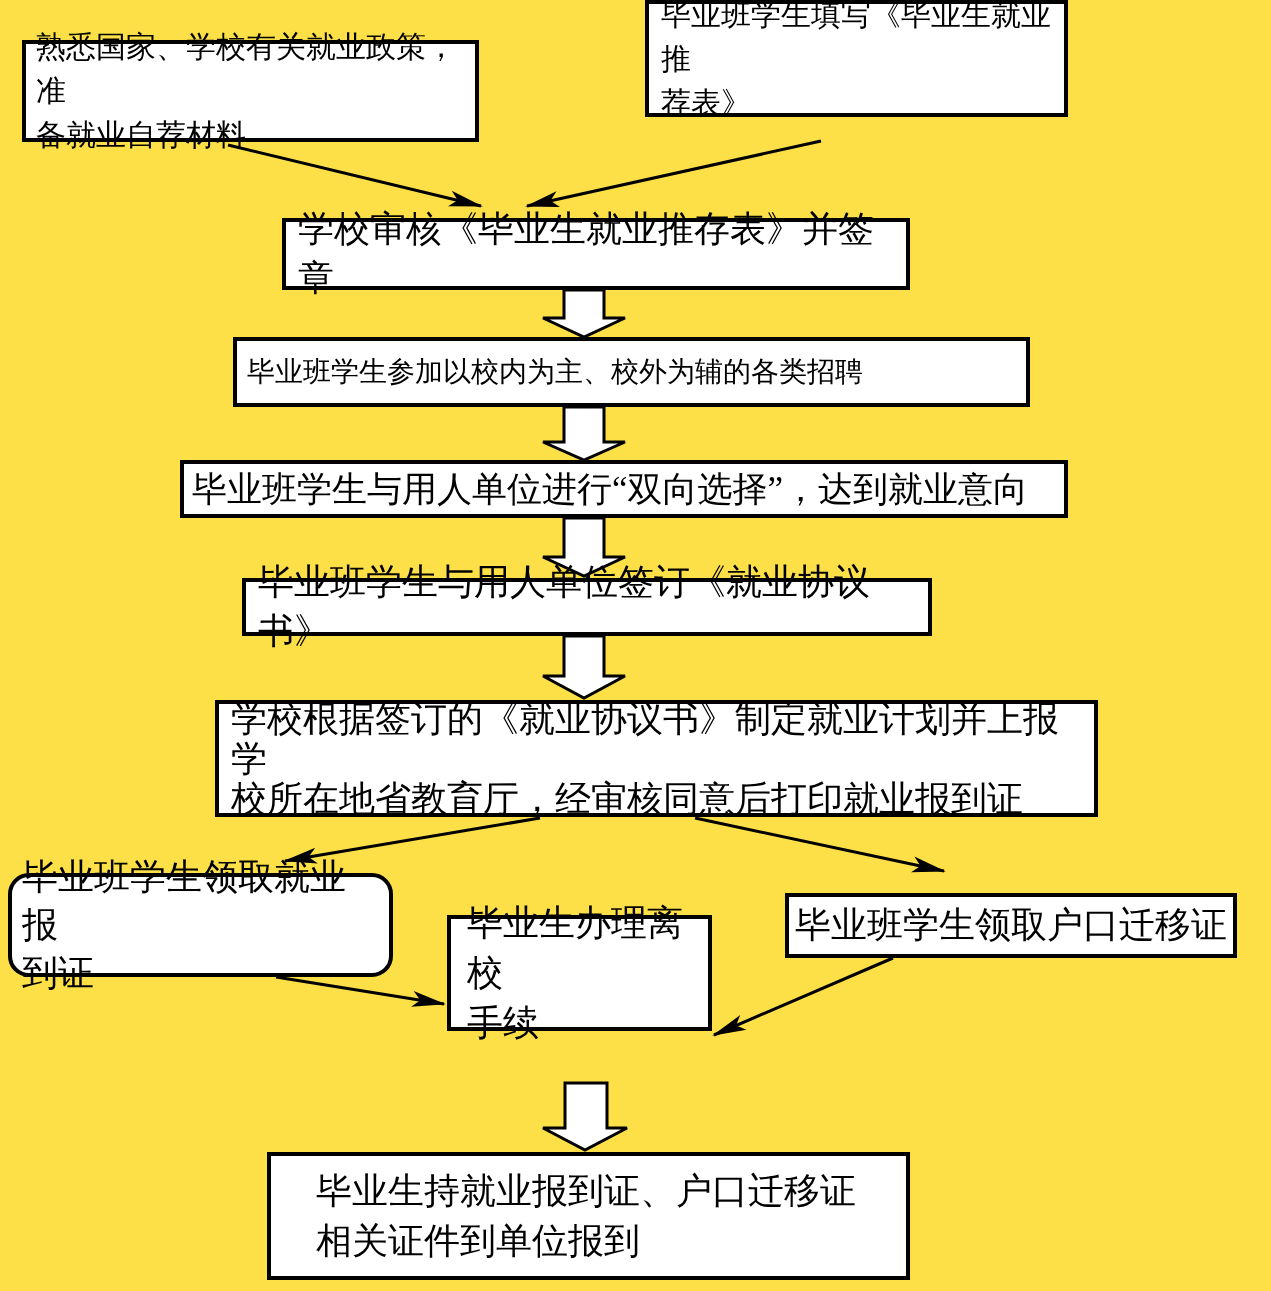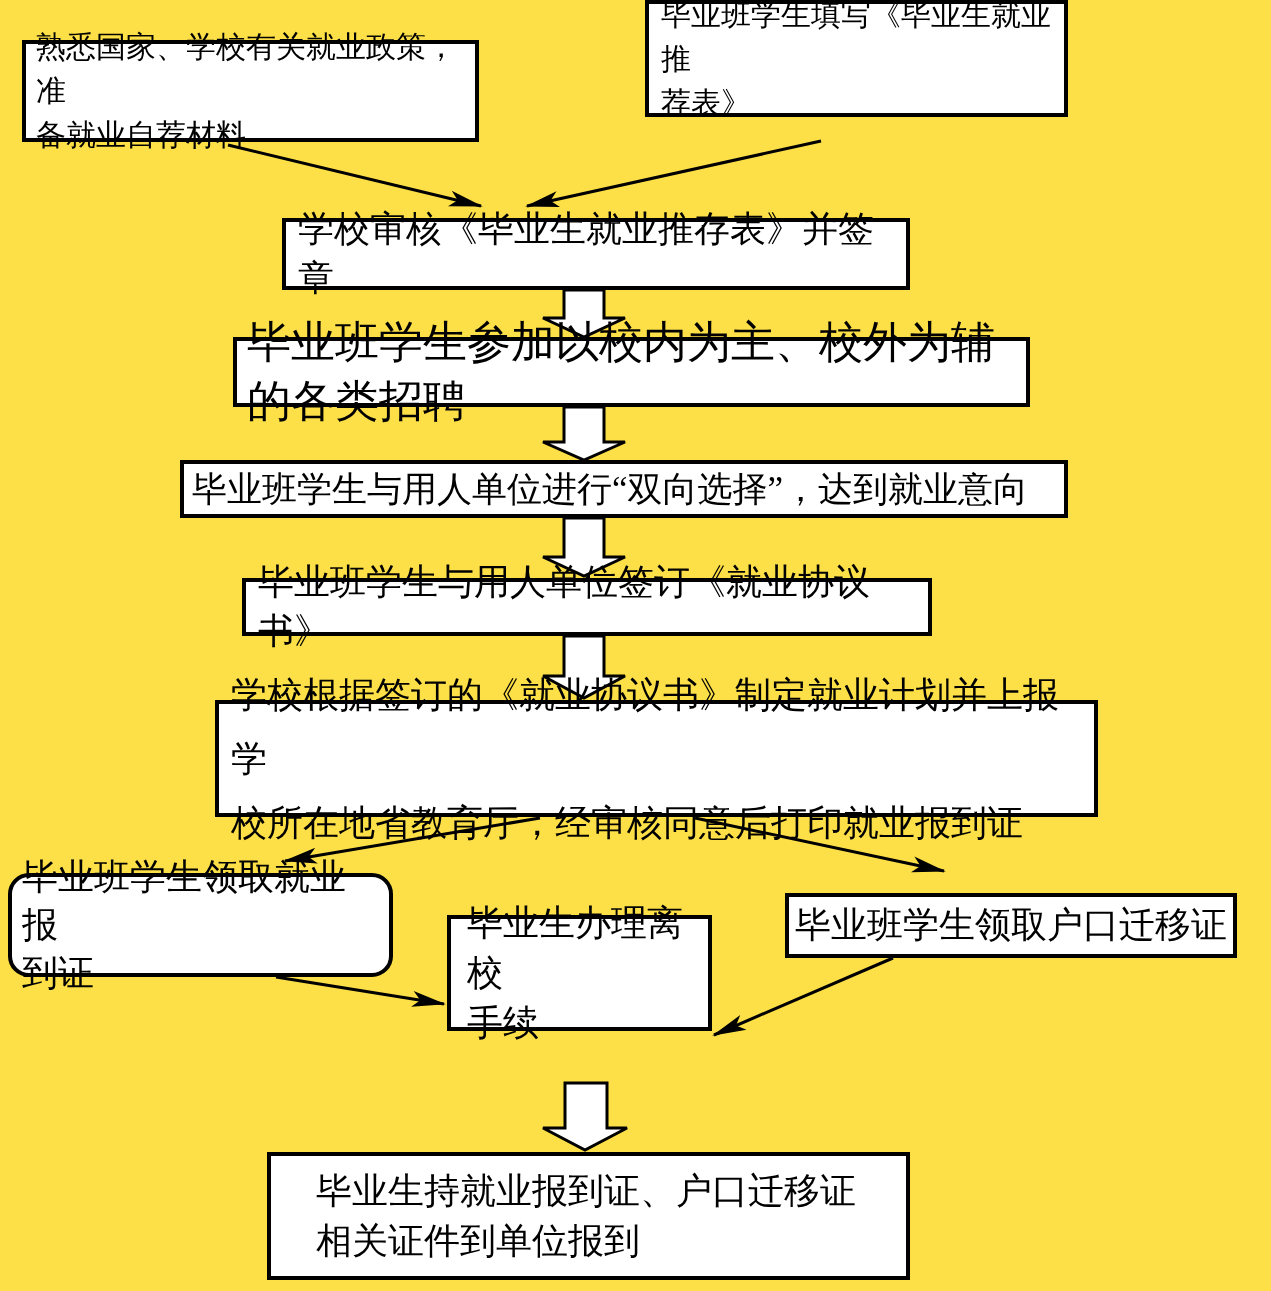--- a/index.html
+++ b/index.html
@@ -25,24 +25,24 @@
     z-index:2;
   }
   .box span{
     white-space:pre-line;
     display:block;
   }
   
   .n0{left:22px;top:40px;width:457px;height:102px;font-size:30px;line-height:44px;padding:0 10px;}
   .n1{left:645px;top:0;width:423px;height:117px;font-size:30px;line-height:44px;padding:0 12px;}
   .n2{left:282px;top:218px;width:628px;height:72px;font-size:36px;padding:16px 12px;}
-  .n3{left:233px;top:337px;width:797px;height:70px;font-size:44px;padding:0 10px;font-family:Liberation Mono, monospace;}
+  .n3{left:233px;top:337px;width:797px;height:70px;font-size:28px;padding:0 10px;font-family:Liberation Mono, monospace;}
   .n4{left:180px;top:460px;width:888px;height:58px;font-size:35px;padding:0 8px;}
   .n5{left:242px;top:578px;width:690px;height:58px;font-size:36px;padding:0 12px;}
-  .n6{left:215px;top:700px;width:883px;height:117px;font-size:36px;line-height:64px;padding:0 12px;}
+  .n6{left:215px;top:700px;width:883px;height:117px;font-size:36px;line-height:40px;padding:0 12px;}
   .n7{left:8px;top:873px;width:385px;height:104px;font-size:36px;line-height:48px;padding:0 10px;border-radius:21px;}
   .n8{left:785px;top:893px;width:452px;height:65px;font-size:36px;justify-content:center;}
   .n9{left:447px;top:915px;width:265px;height:116px;font-size:36px;line-height:50px;padding:0 16px;}
   .n10{left:267px;top:1152px;width:643px;height:128px;font-size:36px;line-height:50px;padding:0 40px 0 45px;}
 </style>
 </head>
 <body>
 
 <div id="canvas">
 

